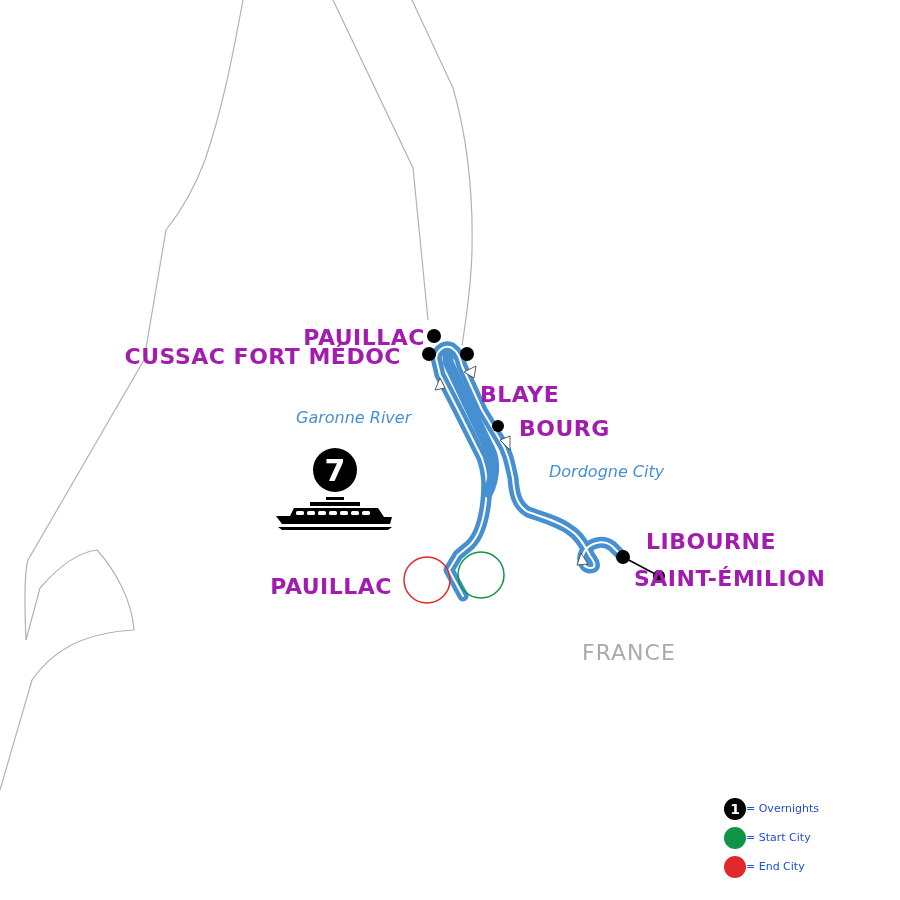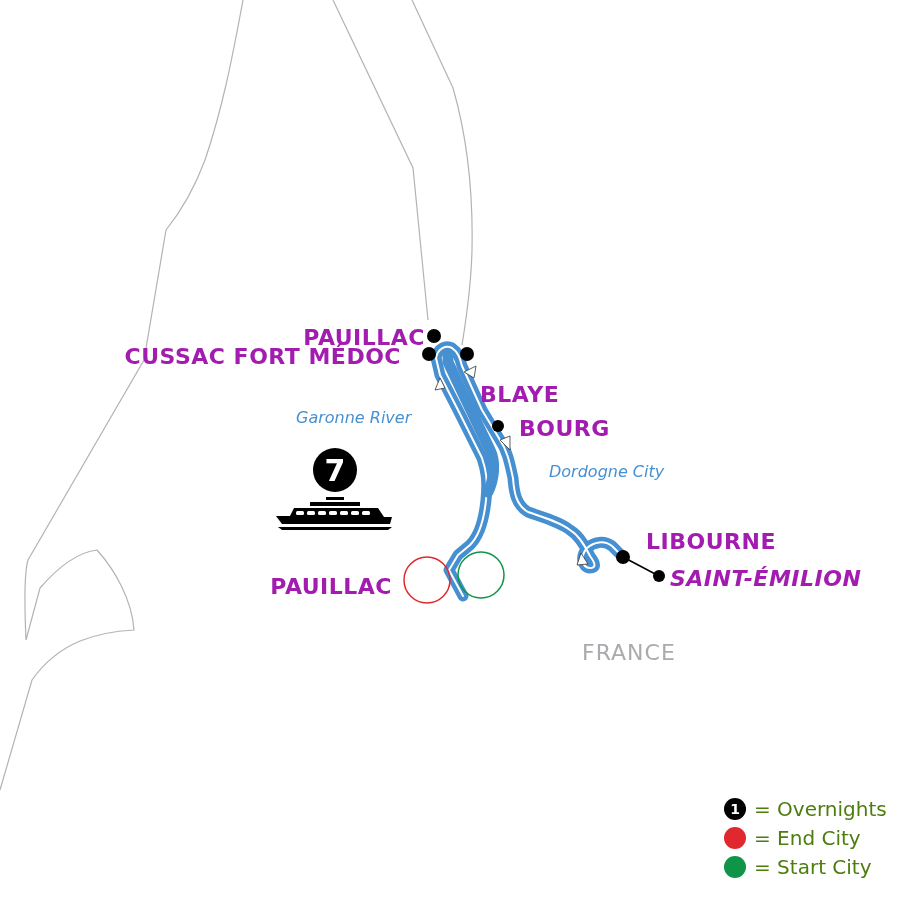--- a/index.html
+++ b/index.html
@@ -7,21 +7,21 @@
     #map-svg { position: absolute; left: 0; top: 0; width: 900px; height: 900px; }
     .coast { fill: none; stroke: #b3b3b3; stroke-width: 1.2; }
     .river-outer { fill: none; stroke: #4690d2; stroke-width: 11; stroke-linecap: round; stroke-linejoin: round; }
     .river-inner { fill: none; stroke: #ffffff; stroke-width: 2; stroke-linecap: round; stroke-linejoin: round; }
     .city-label { position: absolute; font-family: "DejaVu Sans", sans-serif; font-weight: bold; font-size: 22px; color: #a21caf; letter-spacing: 0.5px; white-space: nowrap; line-height: 1; }
     .river-label { position: absolute; font-family: "DejaVu Sans", sans-serif; font-style: italic; font-size: 16px; color: #4690d2; white-space: nowrap; line-height: 1; text-align: right; }
     .country-label { position: absolute; font-family: "DejaVu Sans", sans-serif; font-size: 22px; color: #aaaaae; letter-spacing: 1px; line-height: 1; }
     .legend { position: absolute; left: 724px; top: 794px; }
     .legend-row { display: flex; align-items: center; height: 29px; }
     .legend-swatch { width: 22px; height: 22px; border-radius: 50%; display: inline-flex; align-items: center; justify-content: center; color: #fff; font-family: "DejaVu Sans", sans-serif; font-weight: bold; font-size: 14px; }
-    .legend-text { font-family: "DejaVu Sans", sans-serif; font-size: 20px; color: #4d7c0f; margin-left: 8px; white-space: nowrap; }
+    .legend-text { font-family: "DejaVu Sans", sans-serif; font-size: 11px; color: #1d4ed8; white-space: nowrap; }
     .overnight-badge { position: absolute; left: 313px; top: 448px; width: 44px; height: 44px; border-radius: 50%; background: #000; color: #fff; display: flex; align-items: center; justify-content: center; font-family: "DejaVu Sans", sans-serif; font-weight: bold; font-size: 30px; }
   </style>
 </head>
 <body>
 
 <svg id="map-svg" viewBox="0 0 900 900" xmlns="http://www.w3.org/2000/svg">
 
   <g>
     <path class="coast" d="M243,0 C232,60 222,110 205,160 C192,195 178,215 166,230 L144,360 L28,560 C25,570 24,595 26,640 L40,588 C60,565 80,552 97,550 C115,570 132,600 134,630 C100,632 60,640 32,680 L0,790"></path>
     <path class="coast" d="M333,0 L413,168 L428,320"></path>
@@ -72,34 +72,34 @@
   </g>
 </svg>
 
 <div class="overnight-badge">7</div>
 
 <div class="city-label" style="right:475px; top:327px;">PAUILLAC</div>
 <div class="city-label" style="right:499px; top:346px;">CUSSAC FORT MÉDOC</div>
 <div class="city-label" style="left:480px; top:346px;margin-top:38px;">BLAYE</div>
 <div class="city-label" style="left:519px; top:418px;">BOURG</div>
 <div class="city-label" style="left:646px; top:531px;">LIBOURNE</div>
-<div class="city-label" style="left:670px; top:568px;font-style:italic;">SAINT-ÉMILION</div>
+<div class="city-label" style="left:634px; top:568px;">SAINT-ÉMILION</div>
 <div class="city-label" style="right:508px; top:576px;">PAUILLAC</div>
 
 <div class="river-label" style="left:296px; top:410px;">Garonne River</div>
 <div class="river-label" style="left:549px; top:464px;">Dordogne City</div>
 
 <div class="country-label" style="left:582px; top:642px;">FRANCE</div>
 
 <div class="legend">
   <div class="legend-row">
     <span class="legend-swatch" style="background:#000;">1</span>
     <span class="legend-text">= Overnights</span>
   </div>
   <div class="legend-row">
+    <span class="legend-swatch" style="background:#0f9448;"></span>
+    <span class="legend-text">= Start City</span>
+  </div>
+  <div class="legend-row">
     <span class="legend-swatch" style="background:#e0282e;"></span>
     <span class="legend-text">= End City</span>
-  </div>
-  <div class="legend-row">
-    <span class="legend-swatch" style="background:#0f9448;"></span>
-    <span class="legend-text">= Start City</span>
   </div>
 </div>
 
 </body></html>

